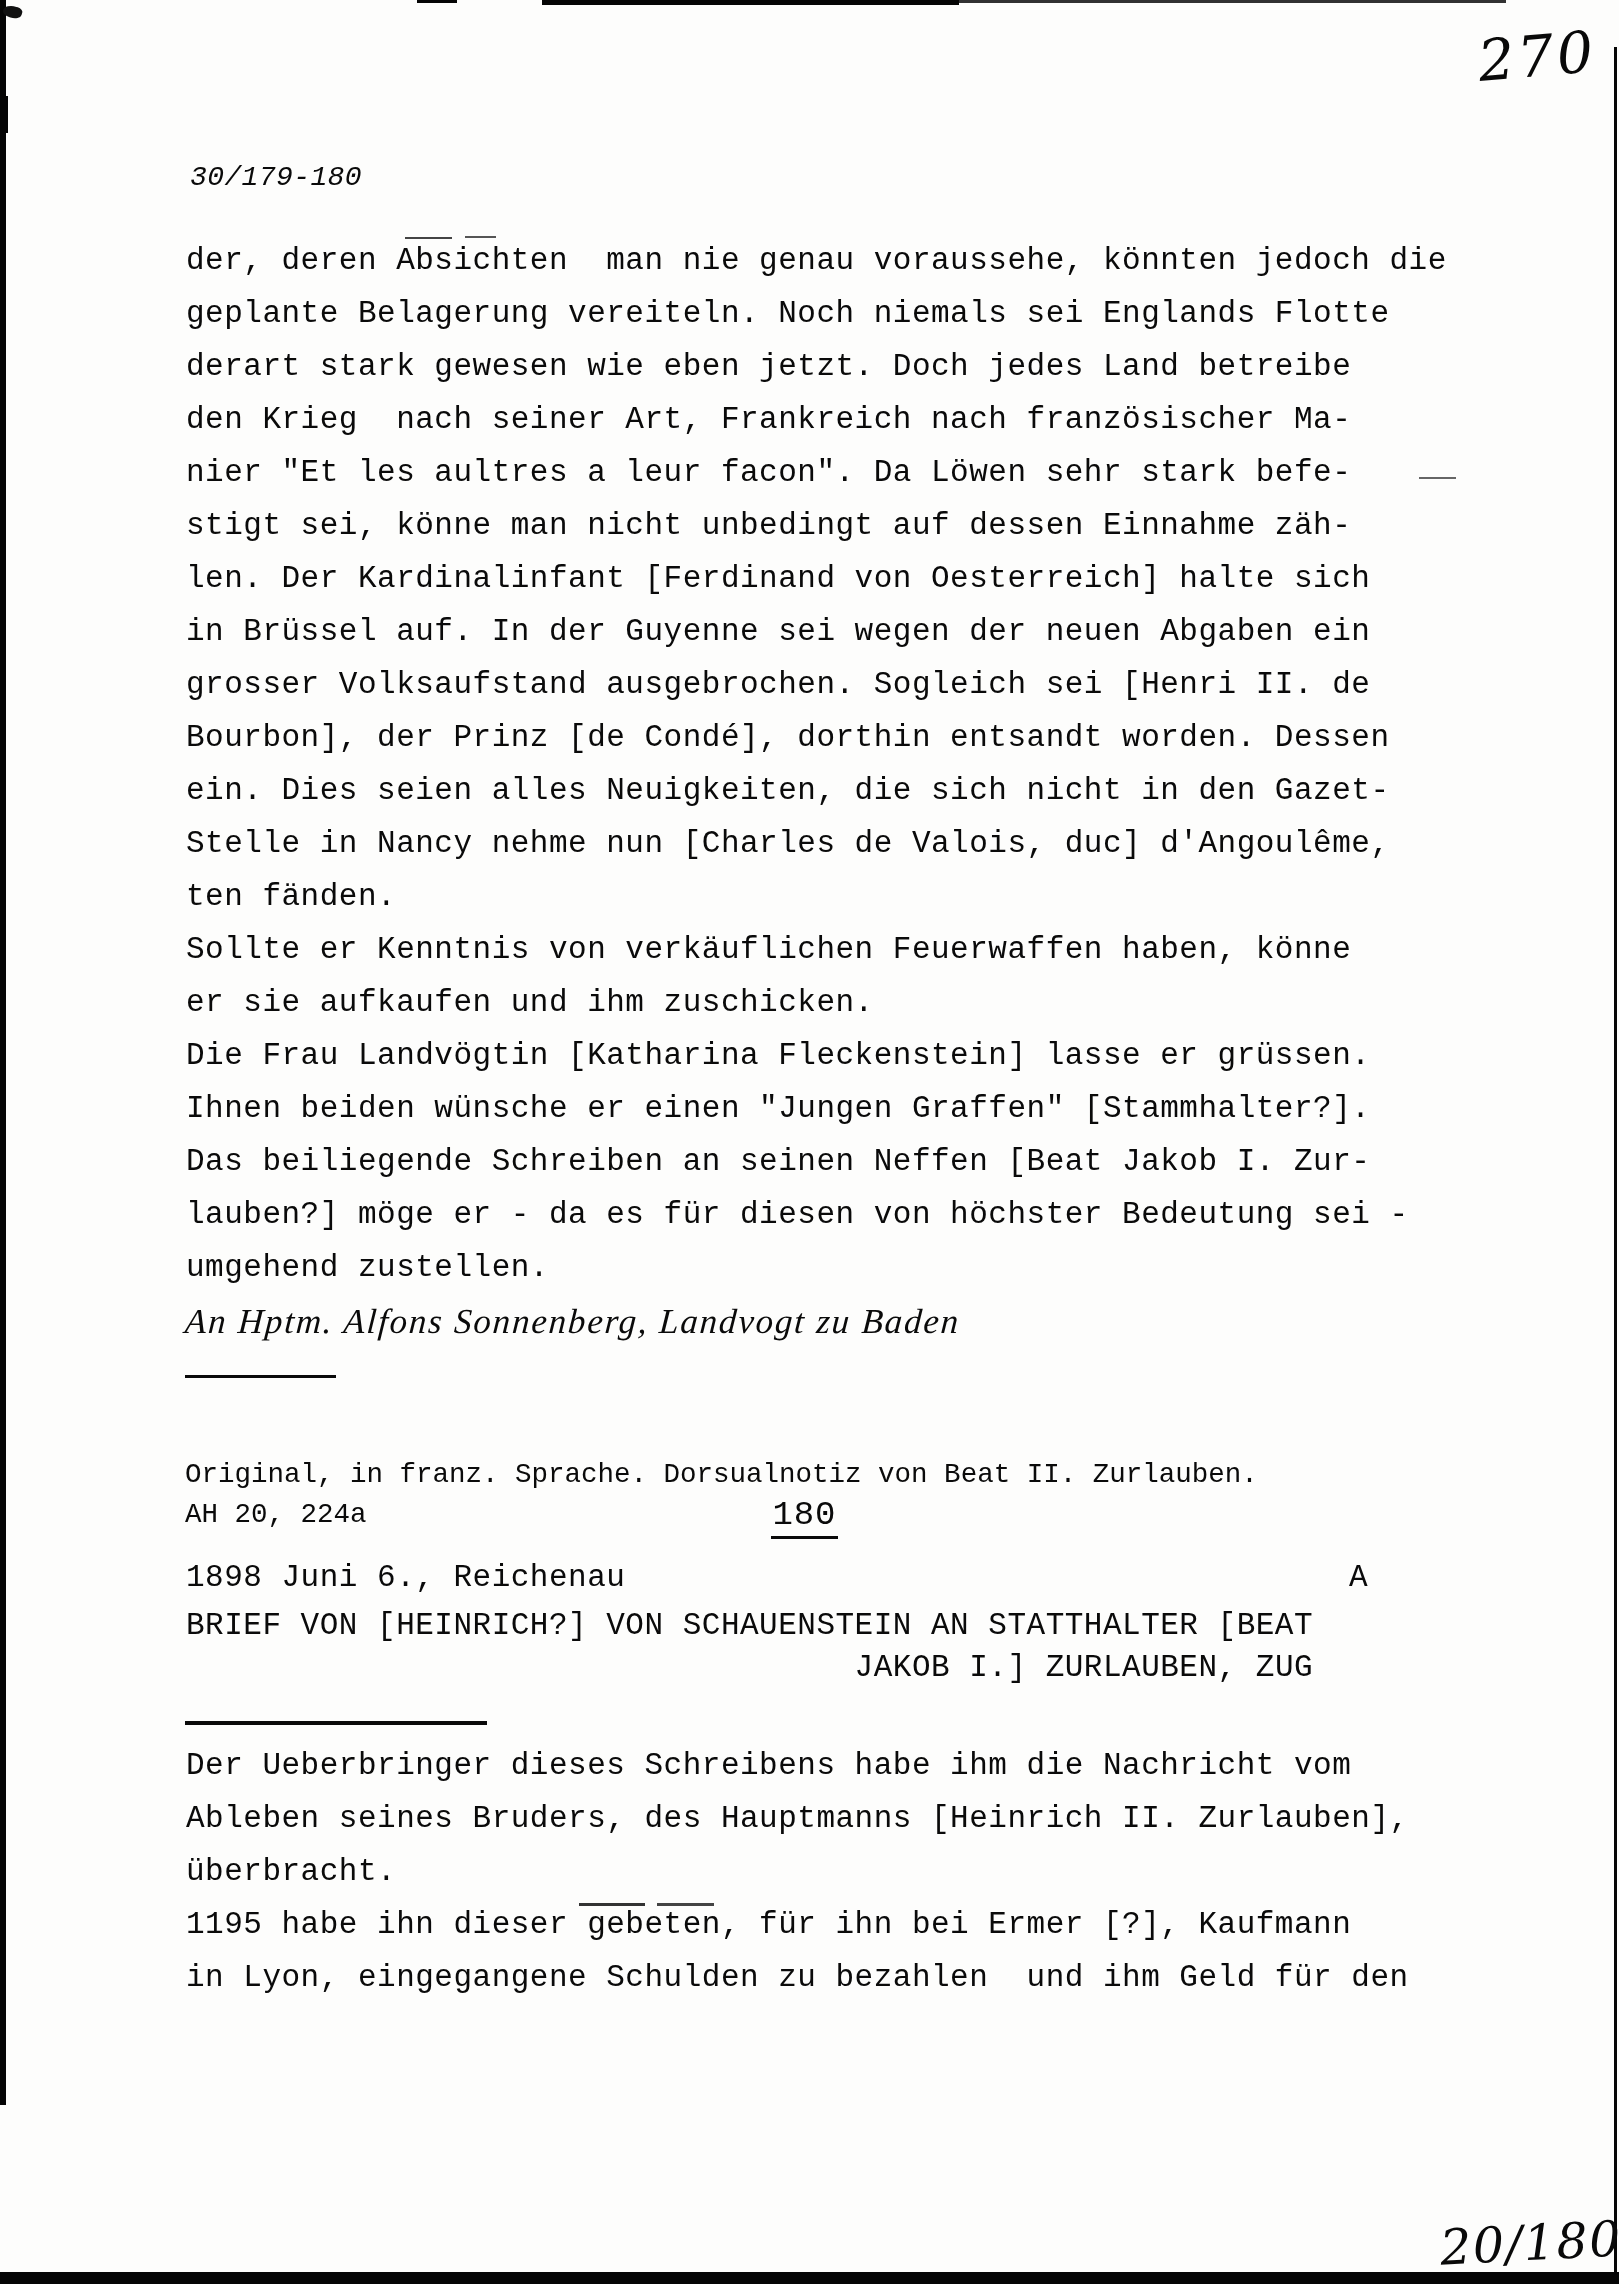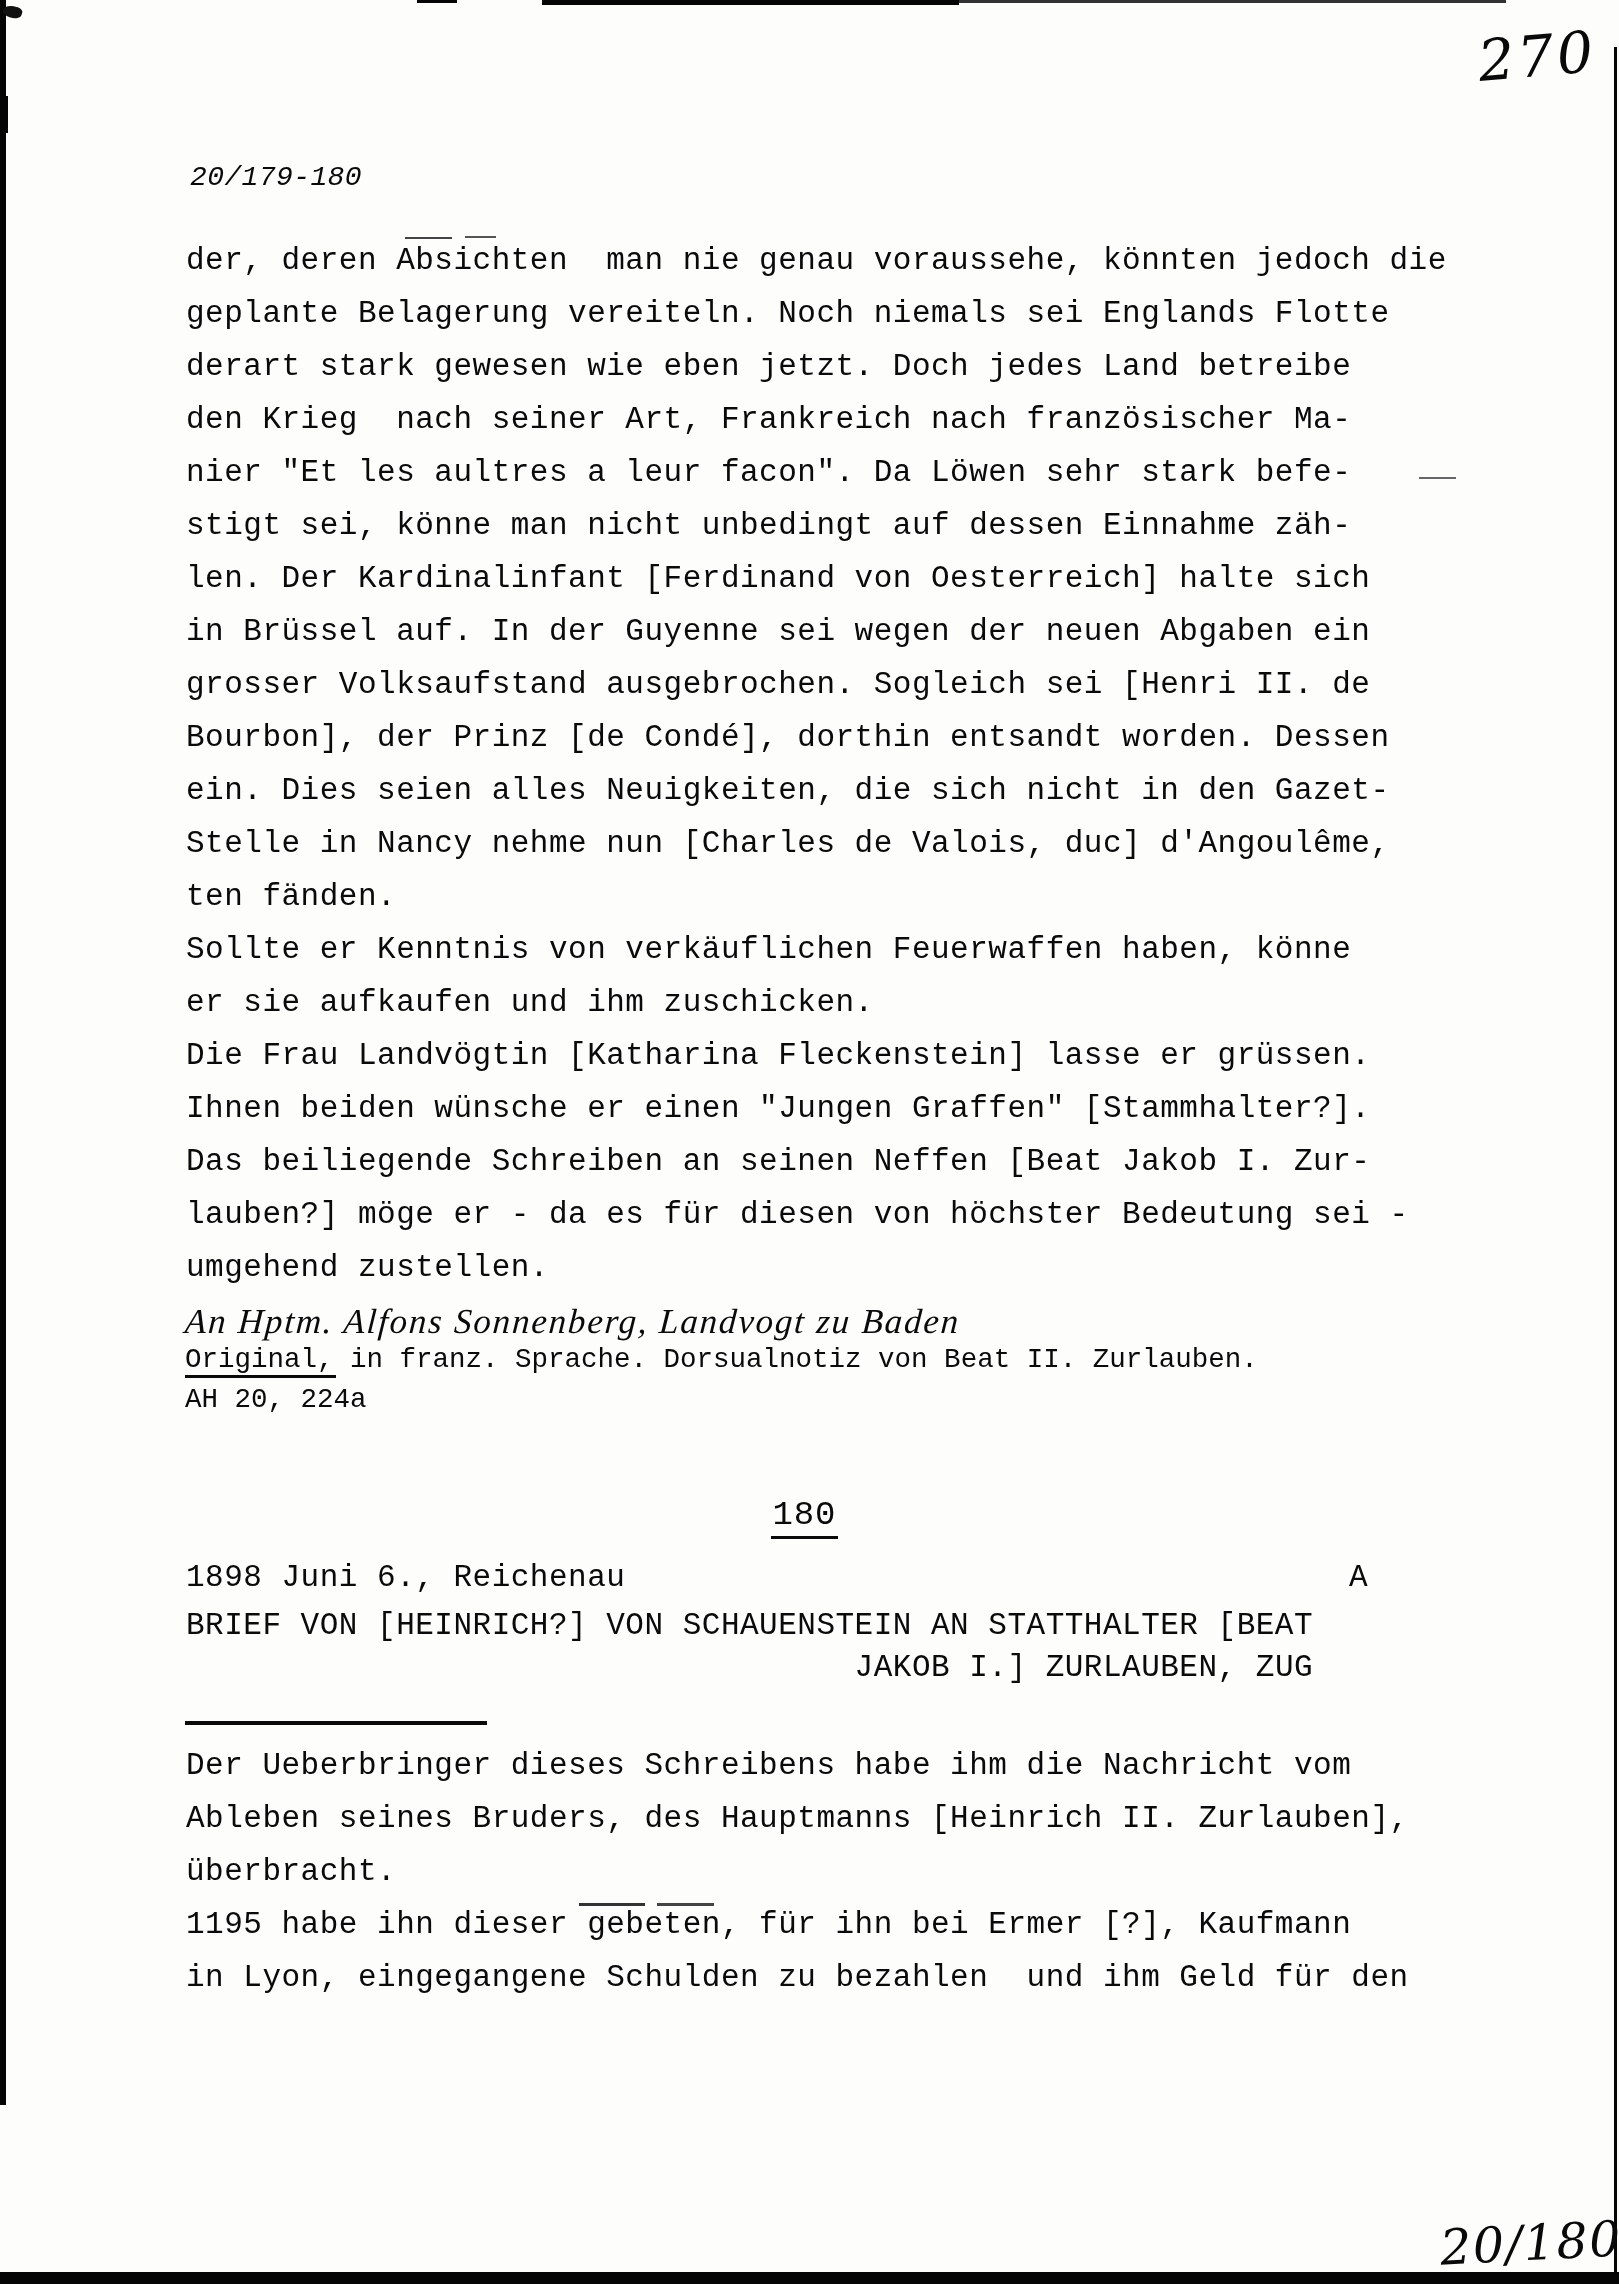--- a/index.html
+++ b/index.html
@@ -29,21 +29,21 @@
   }
   .signoff{
     position:absolute;left:185px;top:1302px;
     font-family:"Liberation Serif", serif;
     font-style:italic;
     font-size:35px;letter-spacing:1.8px;white-space:pre;
     transform:skewX(-4deg);
   }
   .rule1{position:absolute;left:185px;top:1375px;width:151px;height:3.2px;background:#0a0a0a;}
   .rule2{position:absolute;left:185px;top:1721px;width:302px;height:4px;background:#0a0a0a;}
-  .archive-note{position:absolute;left:185px;top:1340px;}
+  .archive-note{position:absolute;left:185px;top:1455px;}
   .archive-note .typeline{font-size:27.5px;line-height:40px;letter-spacing:0;}
   .entry-number{
     position:absolute;left:771px;top:1497px;
     font-size:34px;line-height:37px;letter-spacing:0.8px;
     border-bottom:3.2px solid #0a0a0a;padding:0 1.6px 1.6px 1.6px;
   }
   .date-row{
     position:absolute;left:186px;top:1551px;width:1182px;
     display:flex;justify-content:space-between;
   }
@@ -76,21 +76,21 @@
   <div class="artifact" style="left:3.2px;top:5.7px;width:19.4px;height:12px;background:#111;border-radius:60% 30% 50% 40%;transform:rotate(18deg);"></div>
   <div class="artifact" style="left:405px;top:237px;width:47px;height:2.4px;background:#444;"></div>
   <div class="artifact" style="left:465px;top:236px;width:31px;height:2.4px;background:#555;"></div>
   <div class="artifact" style="left:1419px;top:477px;width:37px;height:2.4px;background:#666;"></div>
   <div class="artifact" style="left:579px;top:1903px;width:66px;height:3.2px;background:#333;"></div>
   <div class="artifact" style="left:657px;top:1903px;width:57px;height:3.2px;background:#444;"></div>
 
   <div class="handwriting hw-top">270</div>
   <div class="handwriting hw-bottom">20/180</div>
 
-  <div class="ref-number">20/179-180</div>
+  <div class="ref-number">30/179-180</div>
 
   <div class="body-block">
     <div class="typeline">der, deren Absichten  man nie genau voraussehe, könnten jedoch die</div>
     <div class="typeline">geplante Belagerung vereiteln. Noch niemals sei Englands Flotte</div>
     <div class="typeline">derart stark gewesen wie eben jetzt. Doch jedes Land betreibe</div>
     <div class="typeline">den Krieg  nach seiner Art, Frankreich nach französischer Ma-</div>
     <div class="typeline">nier "Et les aultres a leur facon". Da Löwen sehr stark befe-</div>
     <div class="typeline">stigt sei, könne man nicht unbedingt auf dessen Einnahme zäh-</div>
     <div class="typeline">len. Der Kardinalinfant [Ferdinand von Oesterreich] halte sich</div>
     <div class="typeline">in Brüssel auf. In der Guyenne sei wegen der neuen Abgaben ein</div>

